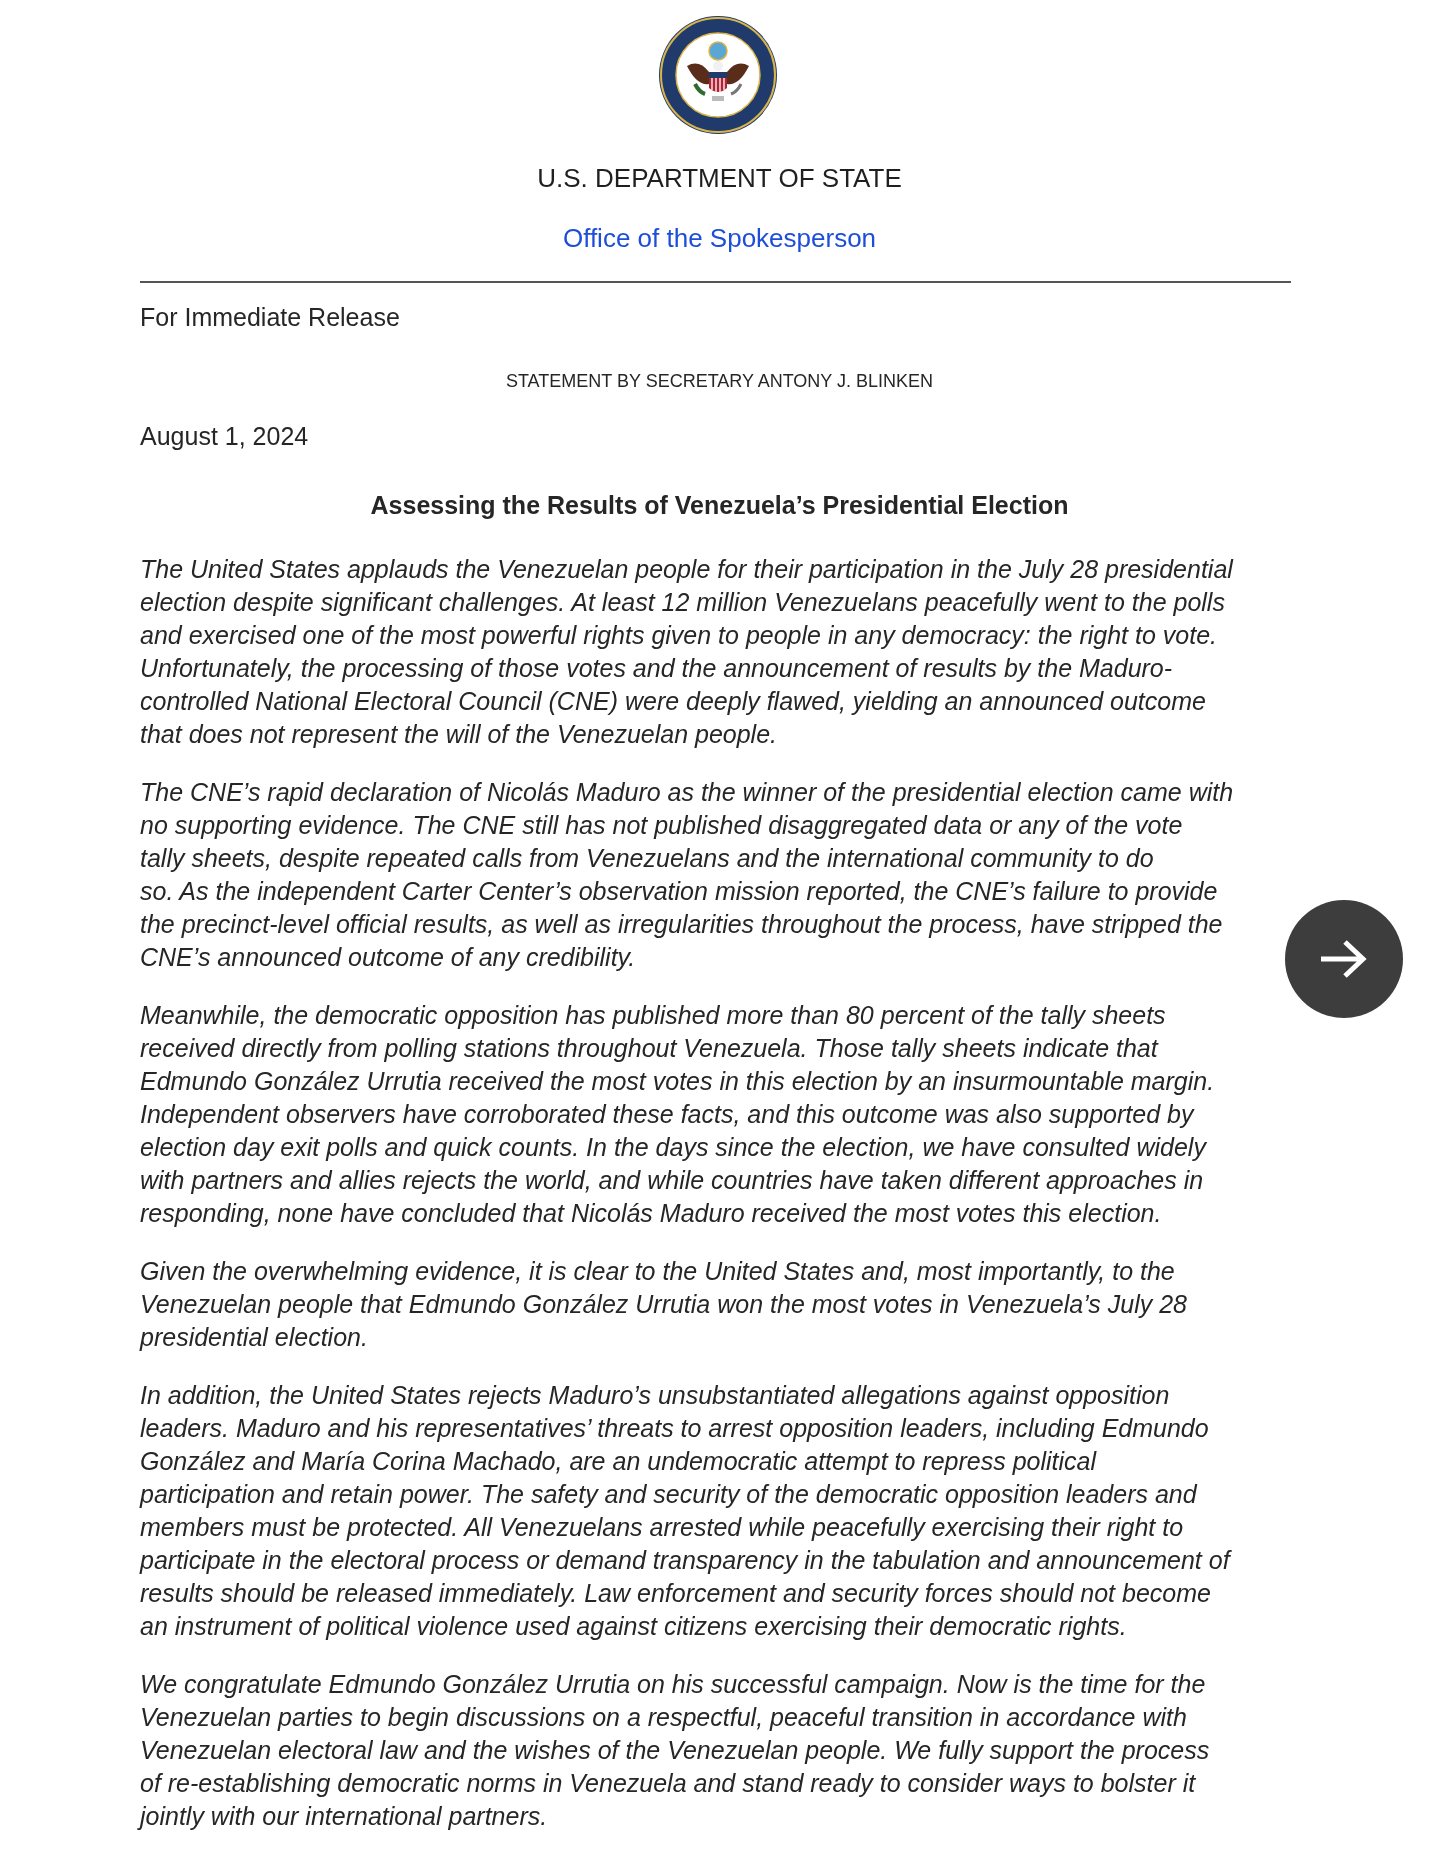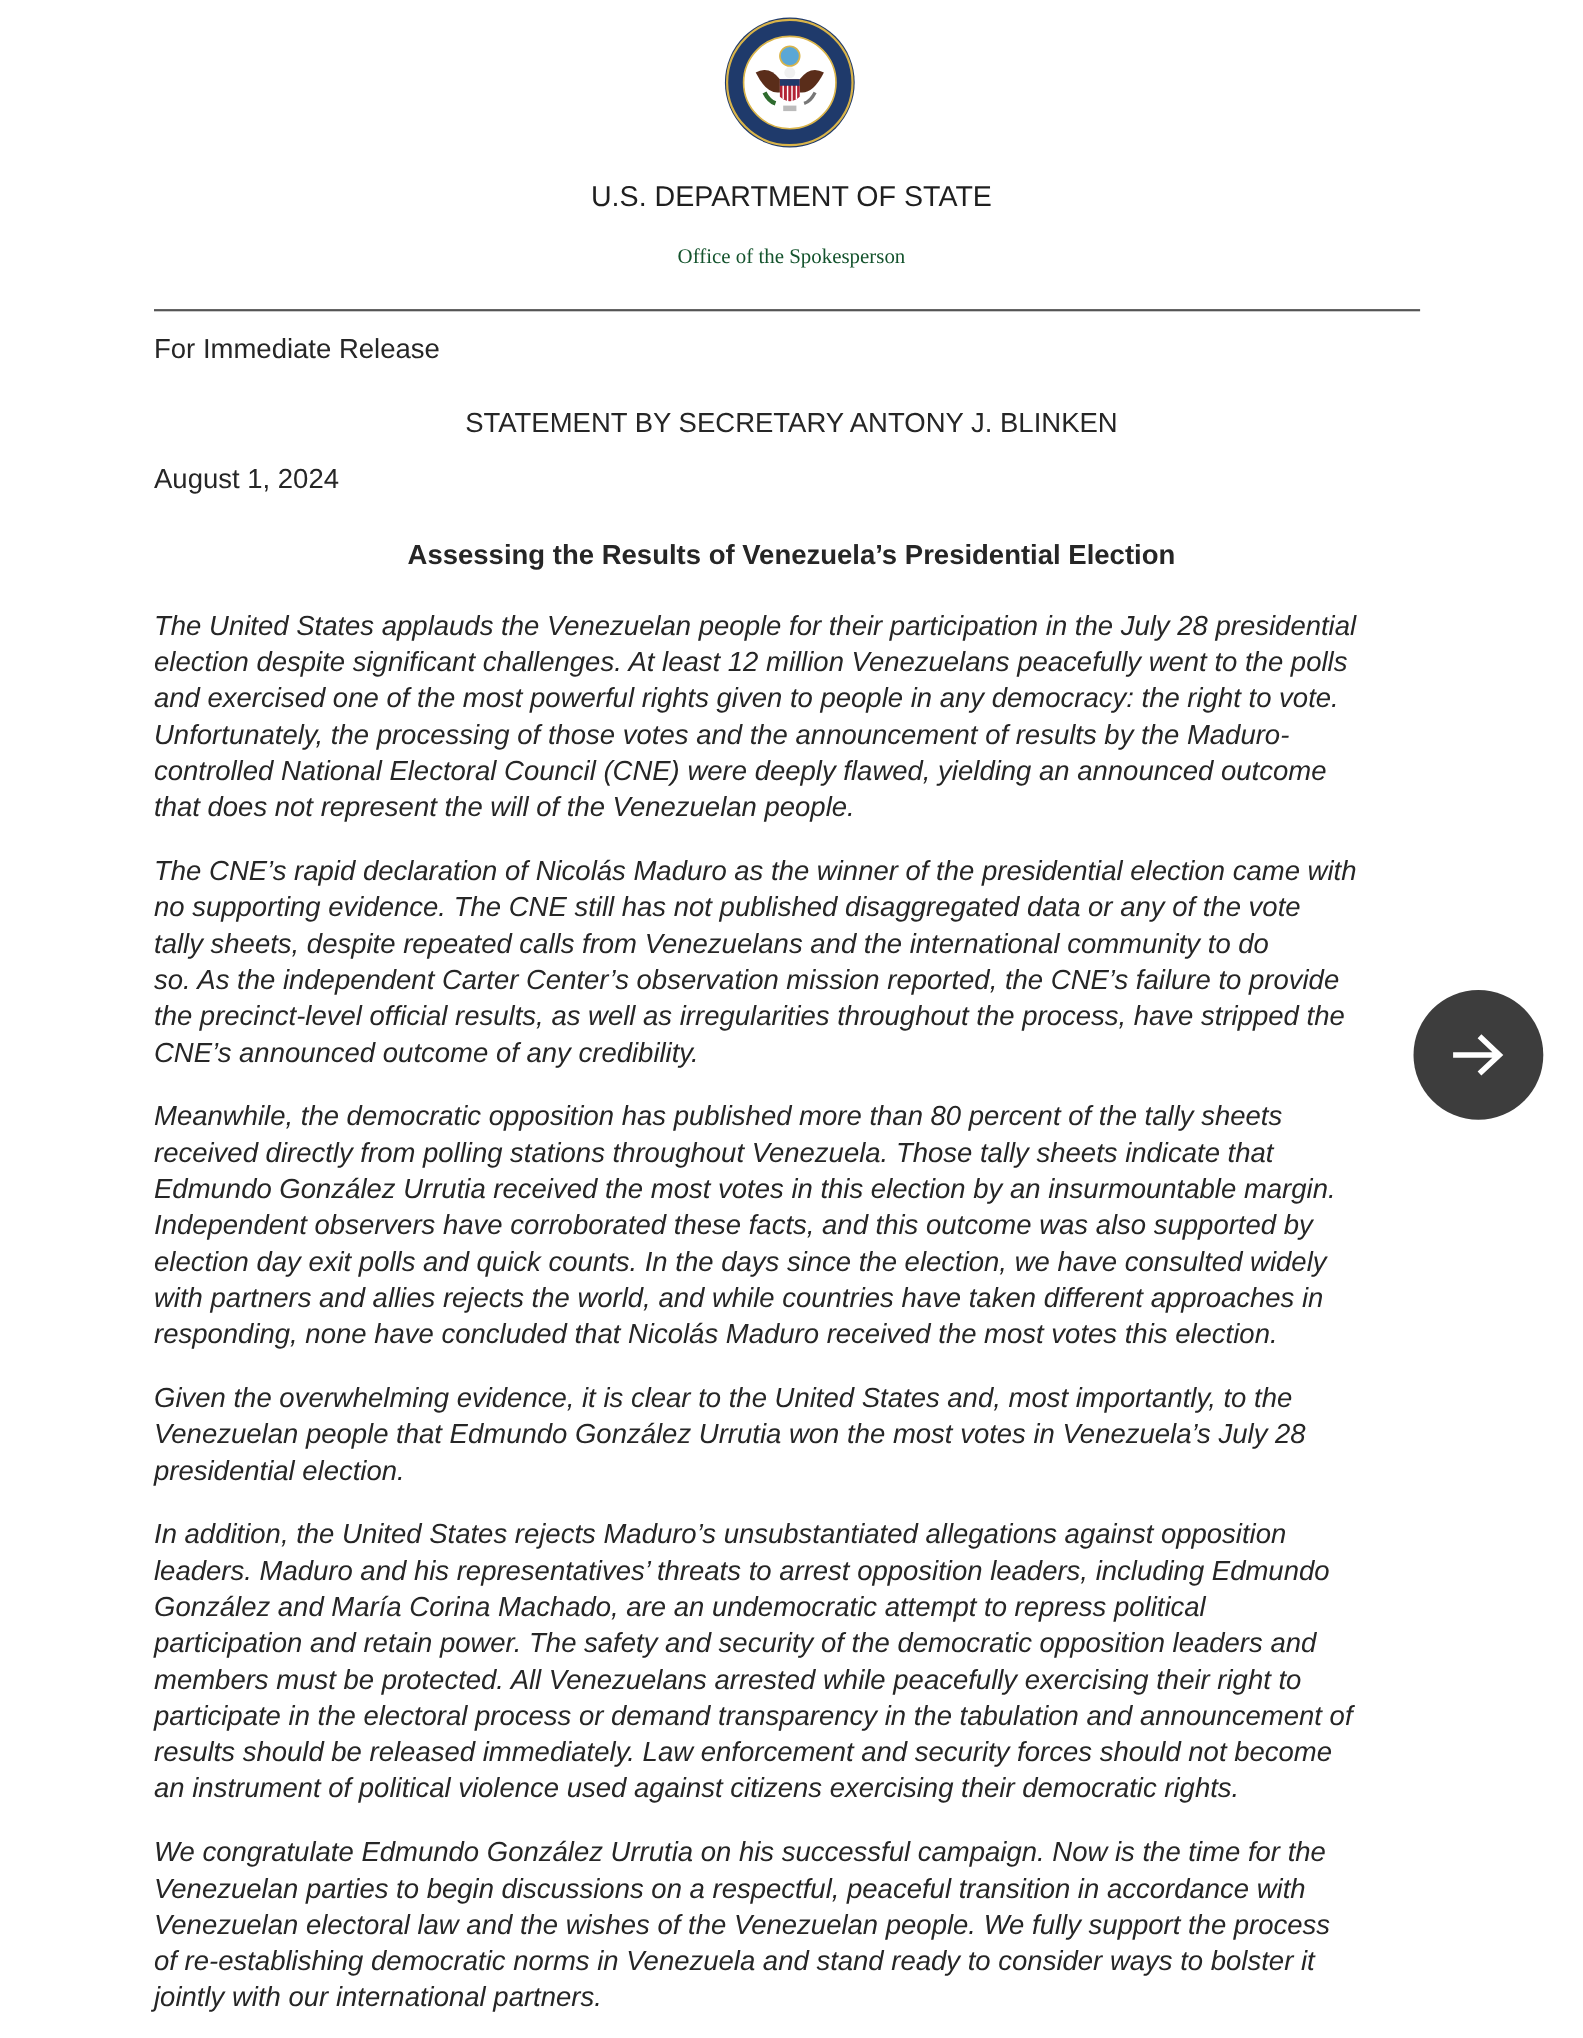--- a/index.html
+++ b/index.html
@@ -6,28 +6,28 @@
   body {
     width: 1439px; height: 1853px; position: relative; overflow: hidden;
     font-family: "Liberation Sans", "DejaVu Sans", sans-serif;
     color: #262626;
   }
   .seal {
     position: absolute; left: 657px; top: 14px; width: 122px; height: 122px;
   }
   .center { position: absolute; left: 0; width: 1439px; text-align: center; }
   .agency { top: 163px; font-size: 26px; color: #1f1f1f; }
-  .office { top: 223px; font-size: 19px; color: #14532d; font-family: Liberation Serif, serif; }
+  .office { top: 223px; font-size: 26px; color: #1d4ed8; }
   .rule {
     position: absolute; left: 140px; width: 1151px; top: 281px; height: 2px;
     background: #555;
   }
   .left { position: absolute; left: 140px; font-size: 25px; }
   .release { top: 303px; }
-  .statement { top: 371px; font-size: 25px; }
+  .statement { top: 371px; font-size: 18px; }
   .date { top: 422px; }
   .title { top: 491px; font-size: 25px; font-weight: bold; }
   .body-text { position: absolute; left: 140px; width: 1160px; font-size: 25px; line-height: 33px; }
   .para { margin: 0 0 25px 0; font-style: italic; }
   .line { display: block; white-space: nowrap; }
   .next-btn {
     position: absolute; left: 1285px; top: 900px; width: 118px; height: 118px;
     border-radius: 50%; background: #3d3d3d; display: flex; align-items: center;
     justify-content: center; cursor: pointer;
   }

